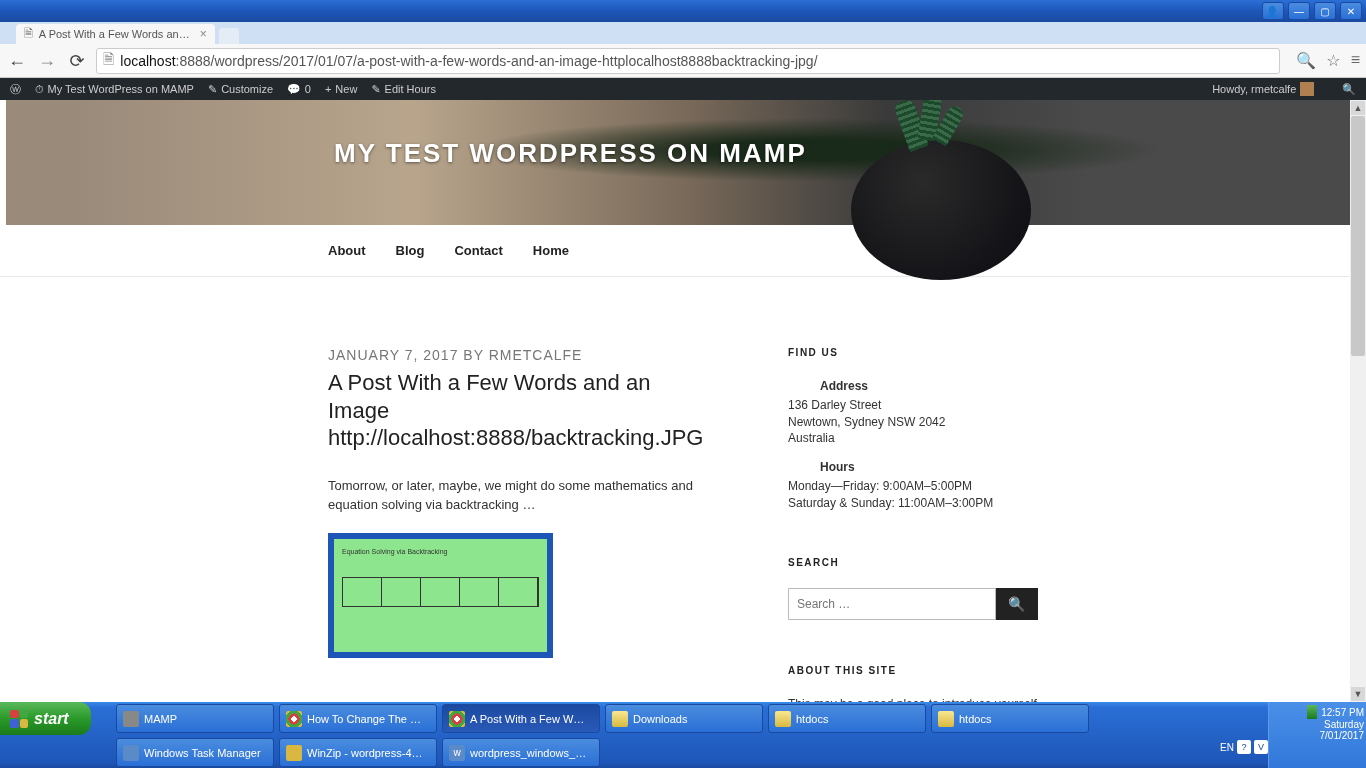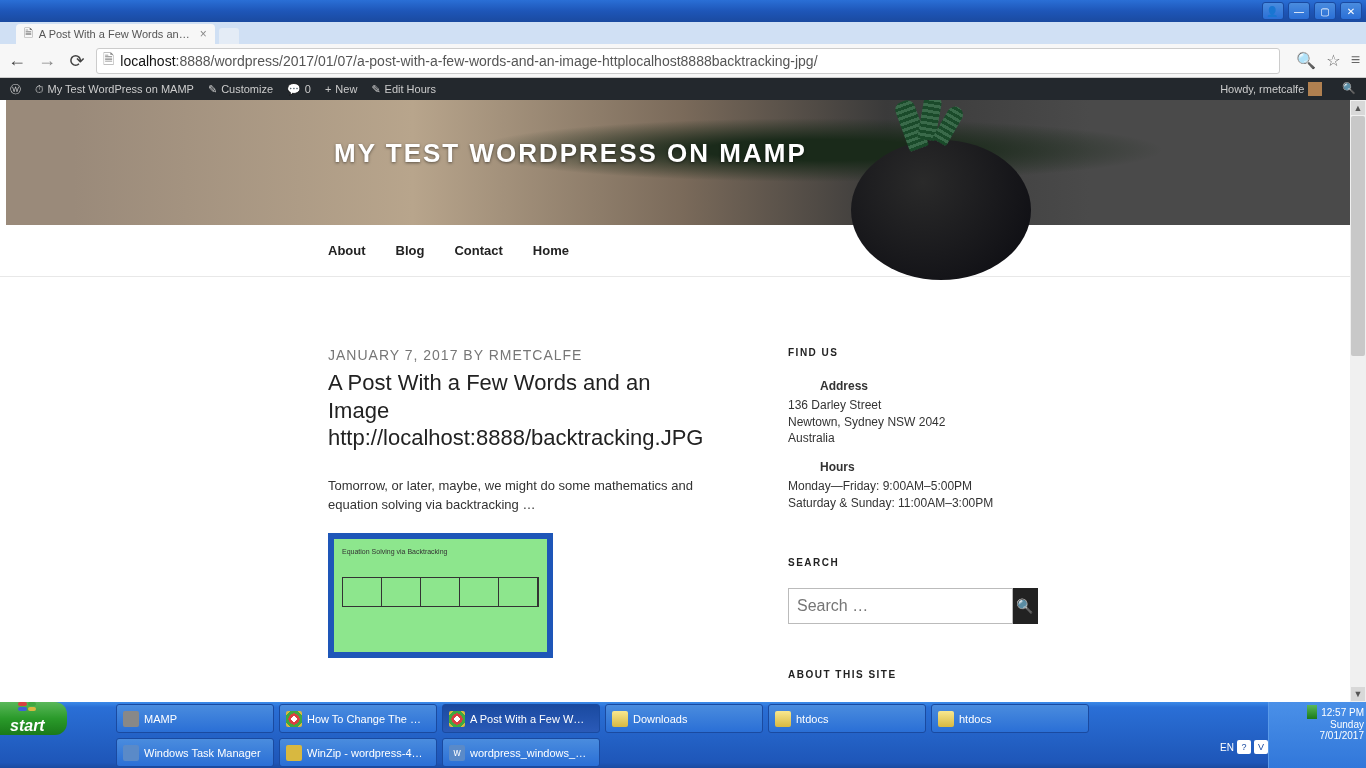--- a/index.html
+++ b/index.html
@@ -19,21 +19,21 @@
 .toolbar { height:34px; background:#f7f7f7; border-bottom:1px solid #ccc; display:flex; align-items:center; padding:0 6px; gap:8px; }
 .toolbar .navbtn { color:#888; font-size:18px; width:22px; text-align:center; }
 .toolbar .navbtn.active { color:#444; }
 .omnibox { flex:1; height:26px; border:1px solid #ccc; border-radius:3px; display:flex; align-items:center; padding:0 6px; font-size:14px; color:#555; background:#fff; }
 .omnibox .host { color:#111; }
 .toolbar .right-icons { display:flex; gap:10px; color:#666; font-size:16px; margin-left:8px; }
 
 
 .adminbar { height:22px; background:#23282d; color:#ccc; display:flex; align-items:center; font-size:11px; padding:0 10px; gap:14px; }
 .adminbar .item { display:flex; align-items:center; gap:4px; }
-.adminbar .right { margin-left:auto; display:flex; gap:20px; }
+.adminbar .right { margin-left:auto; display:flex; gap:28px; align-items:center; }
 .adminbar .avatar { width:14px; height:14px; background:#b08050; }
 
 
 .page { height:602px; background:#fff; overflow:hidden; position:relative; }
 
 
 .hero { height:125px; background:radial-gradient(ellipse at 60% 40%, #1a2a1a 10%, transparent 30%), linear-gradient(90deg, #9a8a7a 5%, #b8a58c 30%, #7a6a5a 50%, #3a3a3a 65%, #4a4a4a 80%); position:relative; margin:0 6px 0 6px; }
 .hero-text { position:absolute; left:328px; top:38px; color:#fff; }
 .hero-text h1 { font-size:26px; letter-spacing:2px; font-weight:900; text-shadow:0 1px 3px rgba(0,0,0,0.5); }
 .hero-text p { font-size:13px; margin-top:2px; color:#e8e8e8; }
@@ -59,32 +59,32 @@
 .post-img-inner { background:#8de68d; height:100%; padding:8px; font-size:7px; color:#333; }
 .post-img-inner .tbl { border:1px solid #333; height:30px; margin-top:20px; display:grid; grid-template-columns:repeat(5,1fr); }
 .post-img-inner .tbl div { border-right:1px solid #333; }
 
 .sidebar { width:250px; font-size:12px; color:#333; }
 .widget { margin-bottom:45px; }
 .widget h2 { font-size:10px; letter-spacing:1.5px; color:#222; margin-bottom:20px; font-weight:bold; }
 .widget strong { font-weight:bold; display:block; margin-bottom:2px;margin-left:32px; }
 .widget p { line-height:1.4; margin-bottom:12px; }
 .searchbox { display:flex; }
-.searchbox input { flex:1; border:1px solid #bbb; padding:8px; font-size:16px; }
+.searchbox input { flex:1; border:1px solid #bbb; padding:8px; font-size:12px; }
 .searchbox button { width:42px; background:#222; border:none; color:#fff; font-size:14px; }
 
 
 .scrollbar { position:absolute; right:0; top:0; width:16px; height:602px; background:#f0f0f0; }
 .scrollbar .thumb { position:absolute; left:1px; top:16px; width:14px; height:240px; background:#c8c8c8; border-radius:2px; }
 .scrollbar .arr { position:absolute; left:1px; width:14px; height:14px; background:#d8d8d8; font-size:9px; text-align:center; line-height:14px; color:#555;}
 .scrollbar .arr.up{top:1px;} .scrollbar .arr.dn{bottom:1px;}
 
 
 .taskbar { position:absolute; left:0; bottom:0; width:100%; height:66px; background:linear-gradient(180deg,#3b8ae8 0%,#2a6fd6 8%,#1e56b8 92%,#1a4aa0 100%); }
-.start { position:absolute; left:0; top:0; height:33px; padding:0 22px 0 10px; background:linear-gradient(180deg,#5ab85a 0%,#2a9a2a 50%,#1a7a1a 100%); color:#fff; font-style:italic; font-weight:bold; font-size:16px; display:flex; align-items:center; border-radius:0 12px 12px 0; gap:6px;flex-direction:column; }
+.start { position:absolute; left:0; top:0; height:33px; padding:0 22px 0 10px; background:linear-gradient(180deg,#5ab85a 0%,#2a9a2a 50%,#1a7a1a 100%); color:#fff; font-style:italic; font-weight:bold; font-size:16px; display:flex; align-items:center; border-radius:0 12px 12px 0; gap:6px; }
 .start-logo { width:18px; height:18px; display:grid; grid-template:1fr 1fr/1fr 1fr; gap:1px; }
 .start-logo span:nth-child(1){background:#d84040;border-radius:2px;}
 .start-logo span:nth-child(2){background:#40a840;border-radius:2px;}
 .start-logo span:nth-child(3){background:#4060d8;border-radius:2px;}
 .start-logo span:nth-child(4){background:#d8b840;border-radius:2px;}
 .taskbtns { position:absolute; left:116px; top:2px; display:grid; grid-template-columns:repeat(6,158px); grid-template-rows:29px 29px; gap:5px;text-align:right; }
 .taskbtn { background:linear-gradient(180deg,#4a8cde 0%,#2a6fd6 100%); border:1px solid #1a4aa0; border-radius:3px; color:#fff; font-size:11px; display:flex; align-items:center; padding:0 6px; gap:5px; overflow:hidden; white-space:nowrap; }
 .taskbtn.active { background:linear-gradient(180deg,#1a4aa0 0%,#2a5ab8 100%); }
 .taskbtn .ico { width:16px; height:16px; border-radius:2px; display:flex; align-items:center; justify-content:center; font-size:10px; flex-shrink:0; }
 .ico.chrome{background:radial-gradient(circle,#fff 25%,#d84040 25% 50%,#40a840 50% 75%,#d8b840 75%);}
@@ -293,16 +293,16 @@
   <div class="tray-icons">
     <span>EN</span>
     <span class="ti">?</span>
     <span class="ti">V</span>
   </div>
   <div class="tray">
     <div style="display:flex;align-items:center;gap:4px;justify-content:flex-end;">
         <span style="width:10px;height:14px;background:linear-gradient(#5ab85a,#1a7a1a)"></span>
         <span>12:57 PM</span>
       </div>
-    <div>Sunday</div>
+    <div>Saturday</div>
     <div>7/01/2017</div>
   </div>
 </div>
 
 </body></html>

